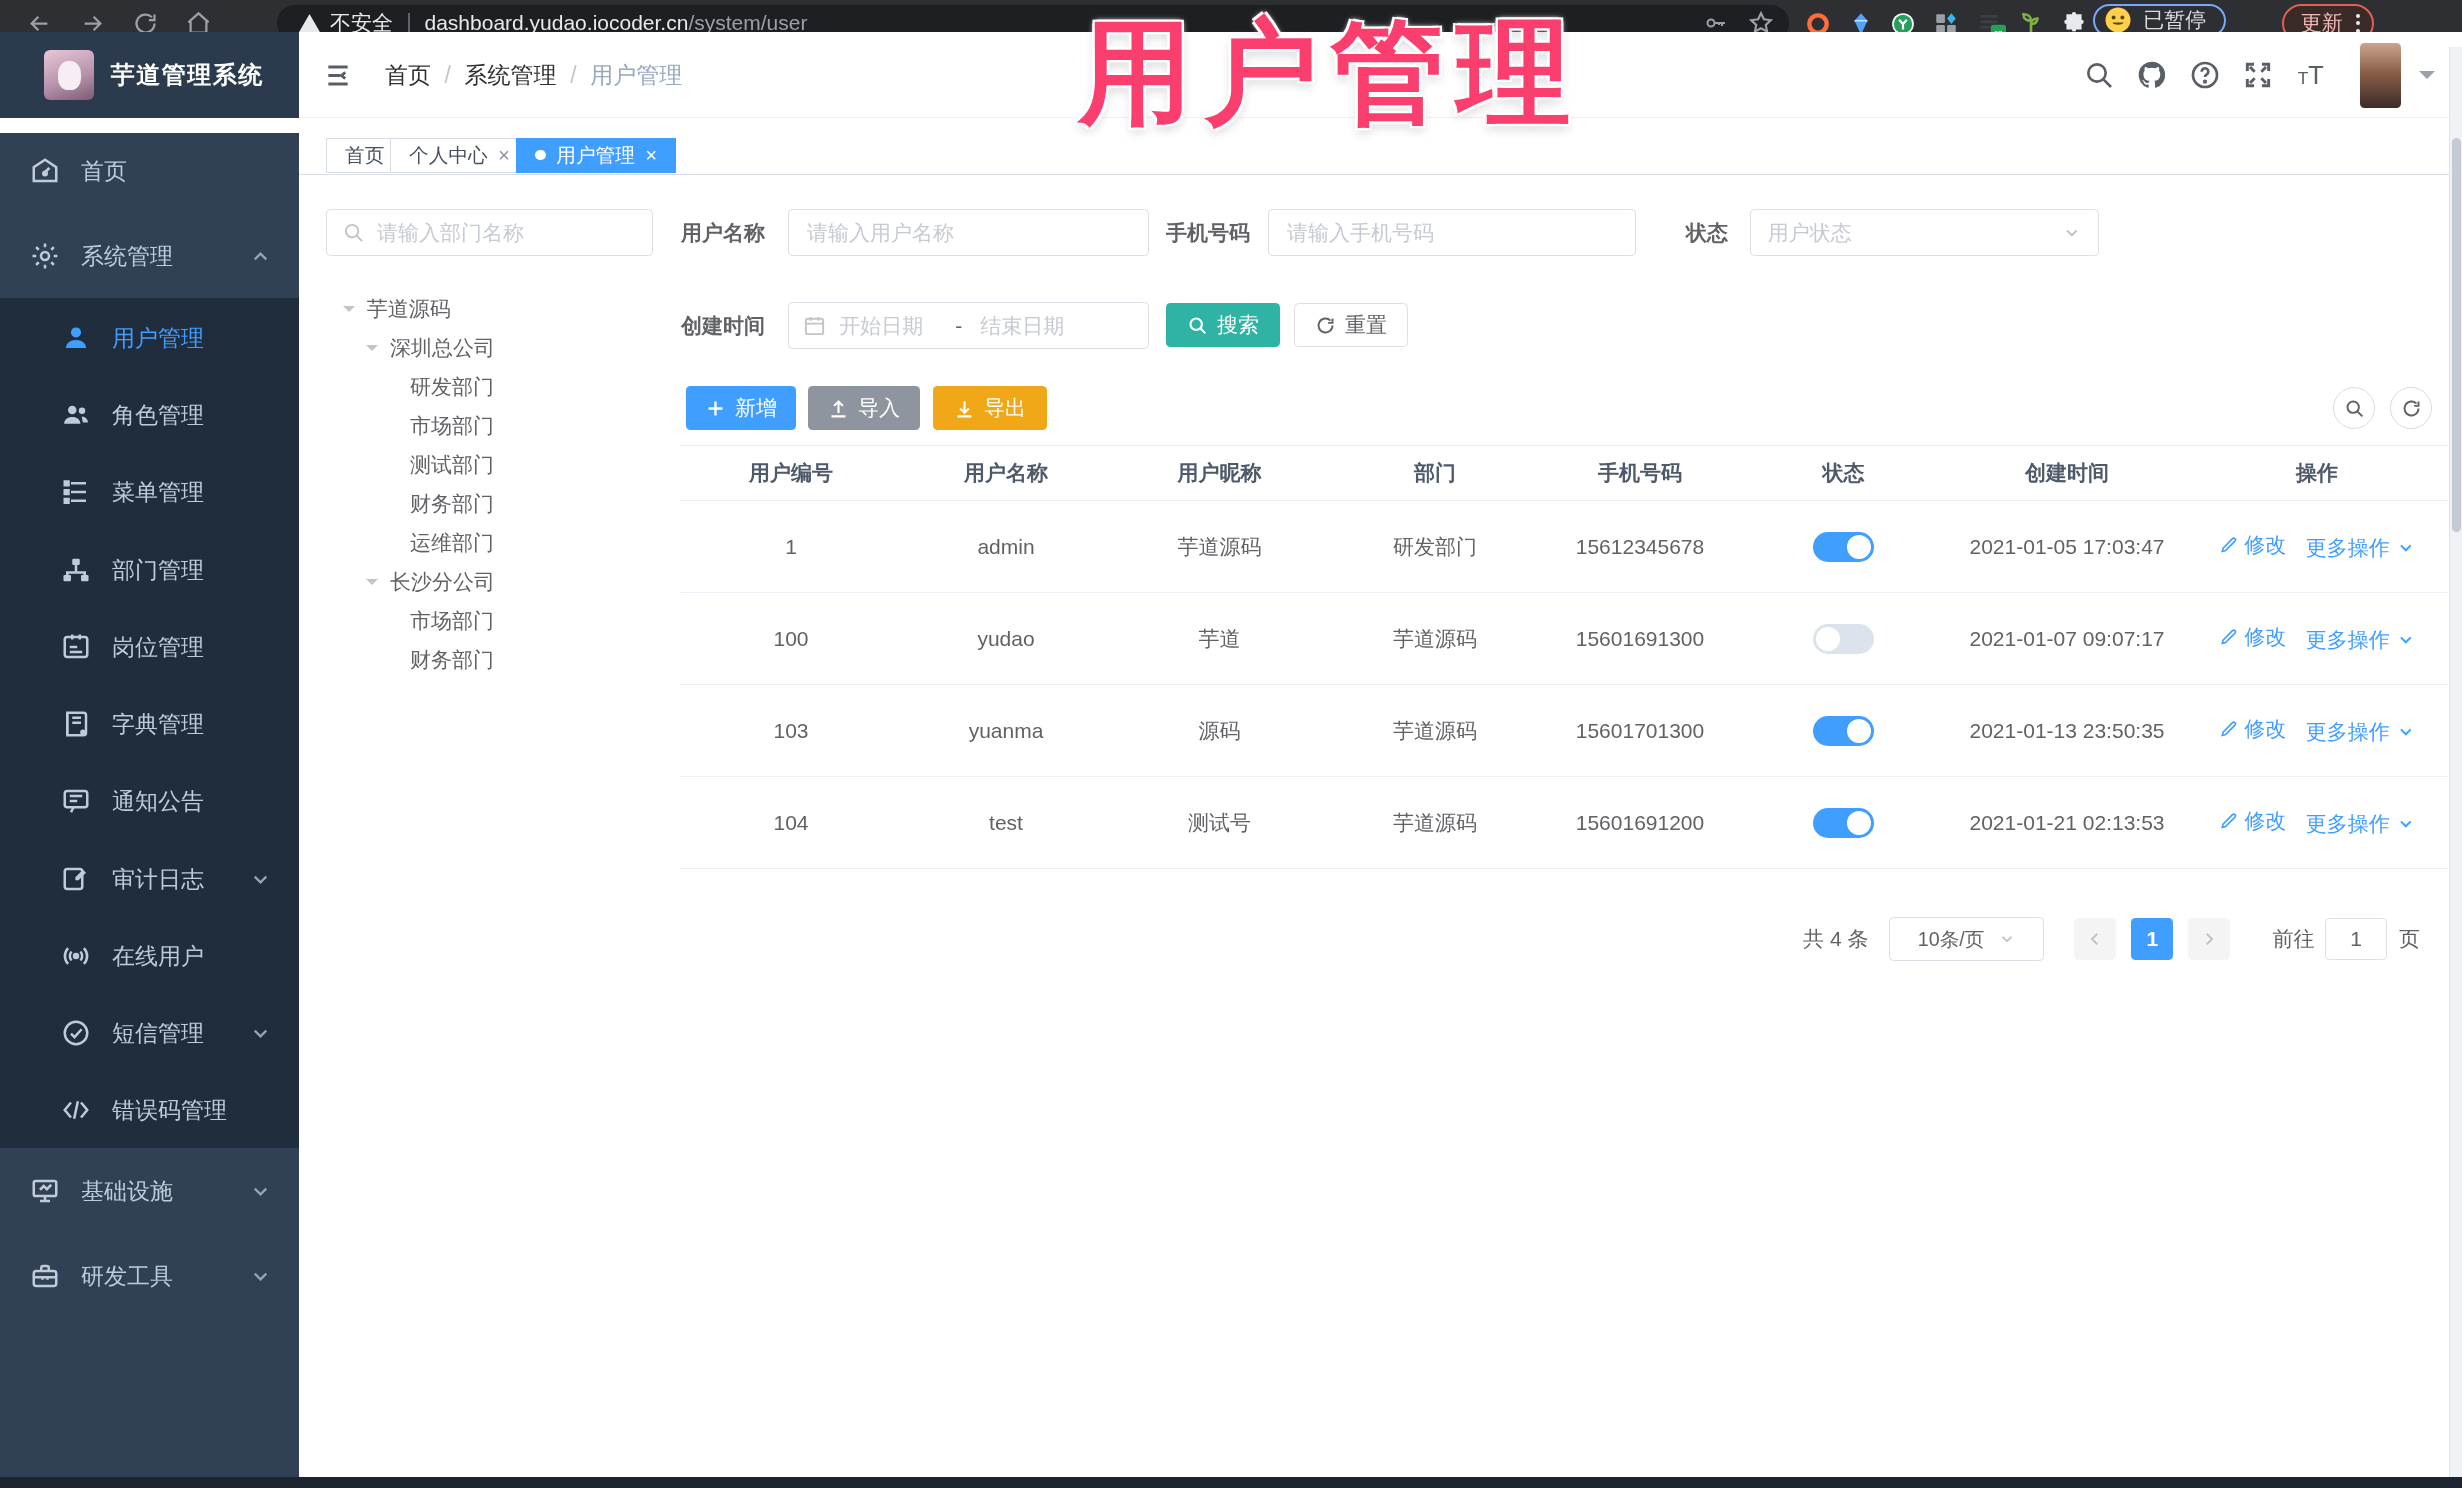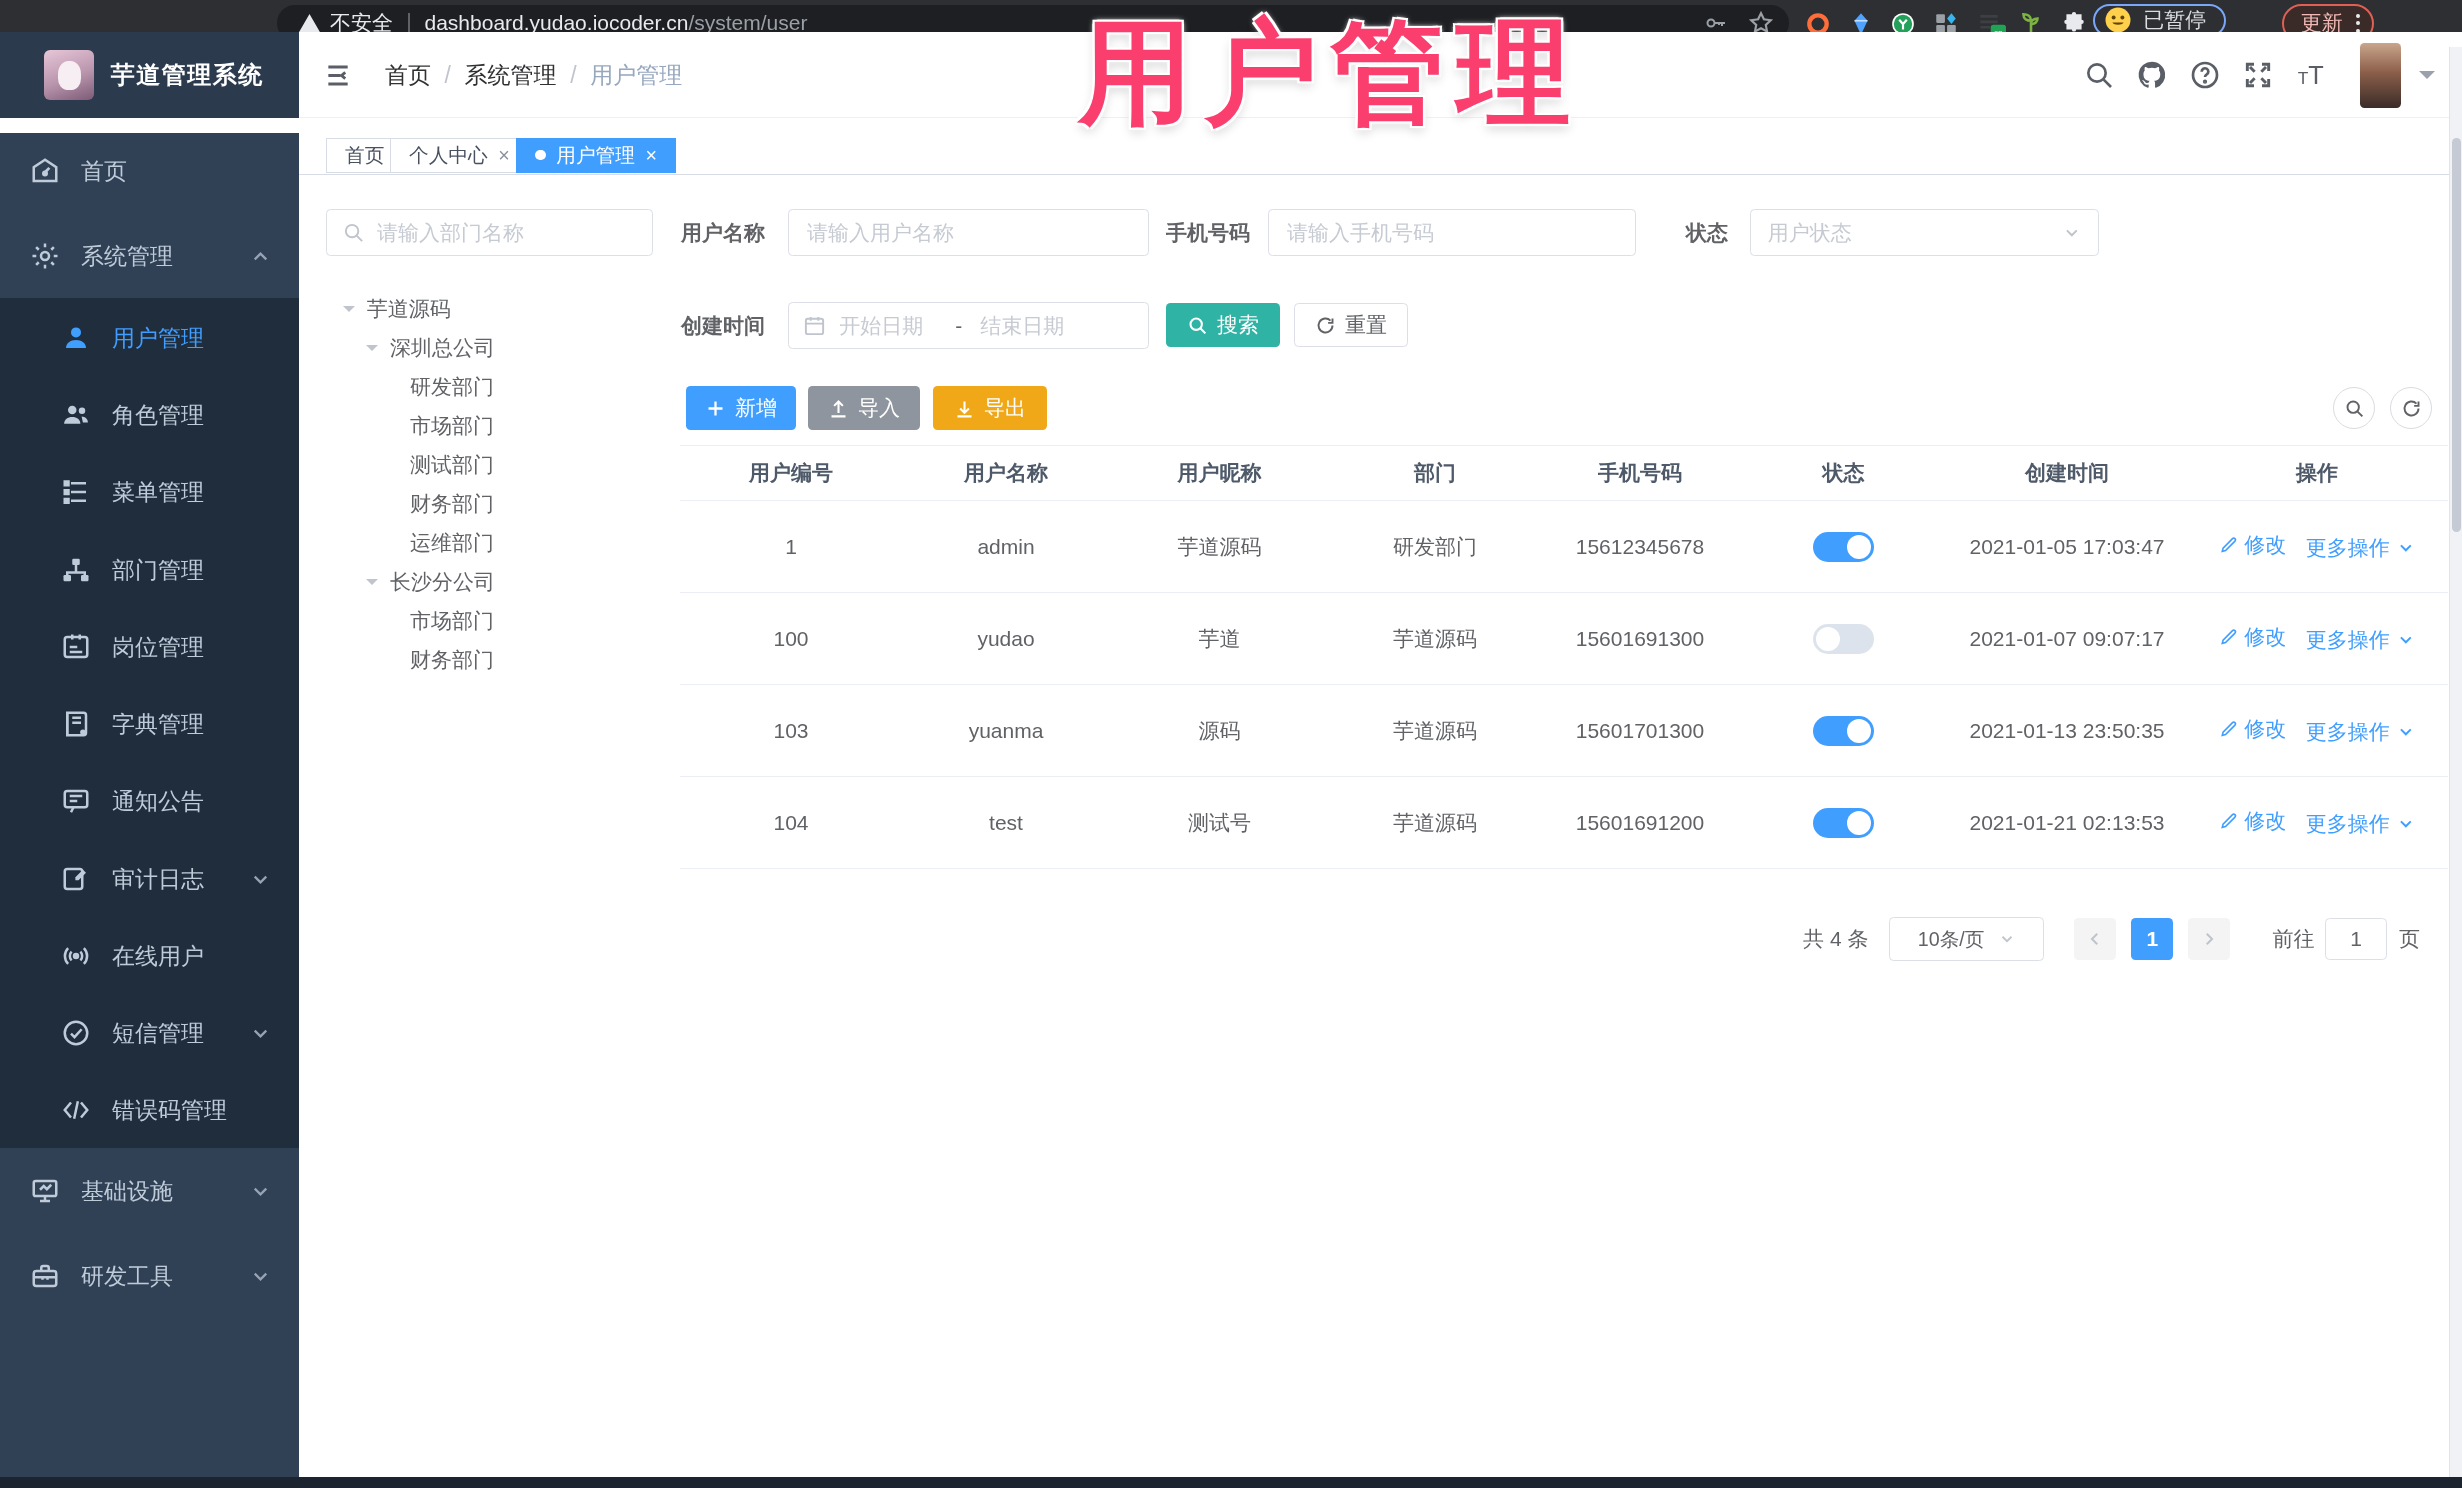--- a/index.html
+++ b/index.html
@@ -2,21 +2,21 @@
 <html style="font-size:12px"><head>
 <meta charset="utf-8">
 <style>
   * { margin:0; padding:0; box-sizing:border-box; }
   html,body { width:2462px; height:1488px; overflow:hidden; background:#fff;
     font-family:"Liberation Sans","DejaVu Sans",sans-serif; }
   .screen { position:relative; width:2462px; height:1488px; overflow:hidden; }
   svg { display:block; }
 
   
-  .browser-bar { position:absolute; left:0; top:0; width:2462px; height:47px; background:#2e2f33; display:flex; align-items:center;flex-direction:column; }
+  .browser-bar { position:absolute; left:0; top:0; width:2462px; height:47px; background:#2e2f33; display:flex; align-items:center; }
   .nav-ico { width:27px; height:27px; color:#9aa0a6; margin-left:26px; flex:0 0 auto; }
   .omnibox { position:absolute; left:277px; top:5.3px; width:1512px; height:36px; background:#1e1f22; border-radius:18px; display:flex; align-items:center; color:#e8eaed; }
   .omni-warn { width:23px; height:23px; margin-left:21px; color:#e8eaed; }
   .omni-sec { font-size:21px; margin-left:9px; color:#e8eaed; }
   .omni-div { width:1.5px; height:21px; background:#5f6368; margin:0 15px; }
   .omni-host { font-size:21px; color:#e8eaed; }
   .omni-path { font-size:21px; color:#9aa0a6; }
   .omni-right { position:absolute; right:15px; display:flex; align-items:center; gap:19.7px; }
   .ext-row { position:absolute; left:1805px; top:0; height:47px; display:flex; align-items:center; gap:16.7px; }
   .ext { width:26px; height:26px; position:relative; }

